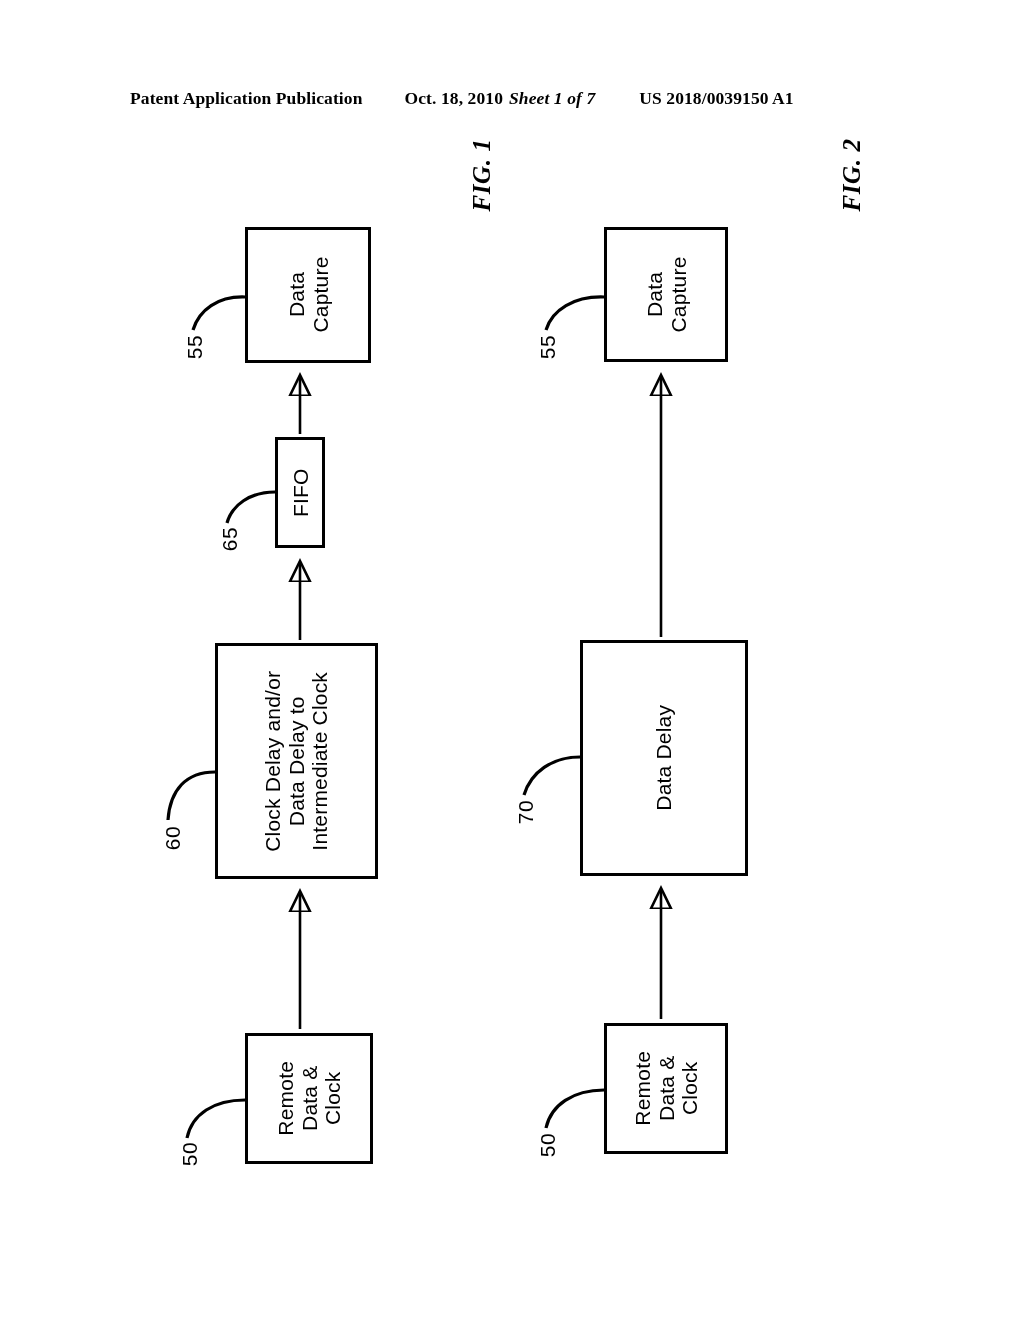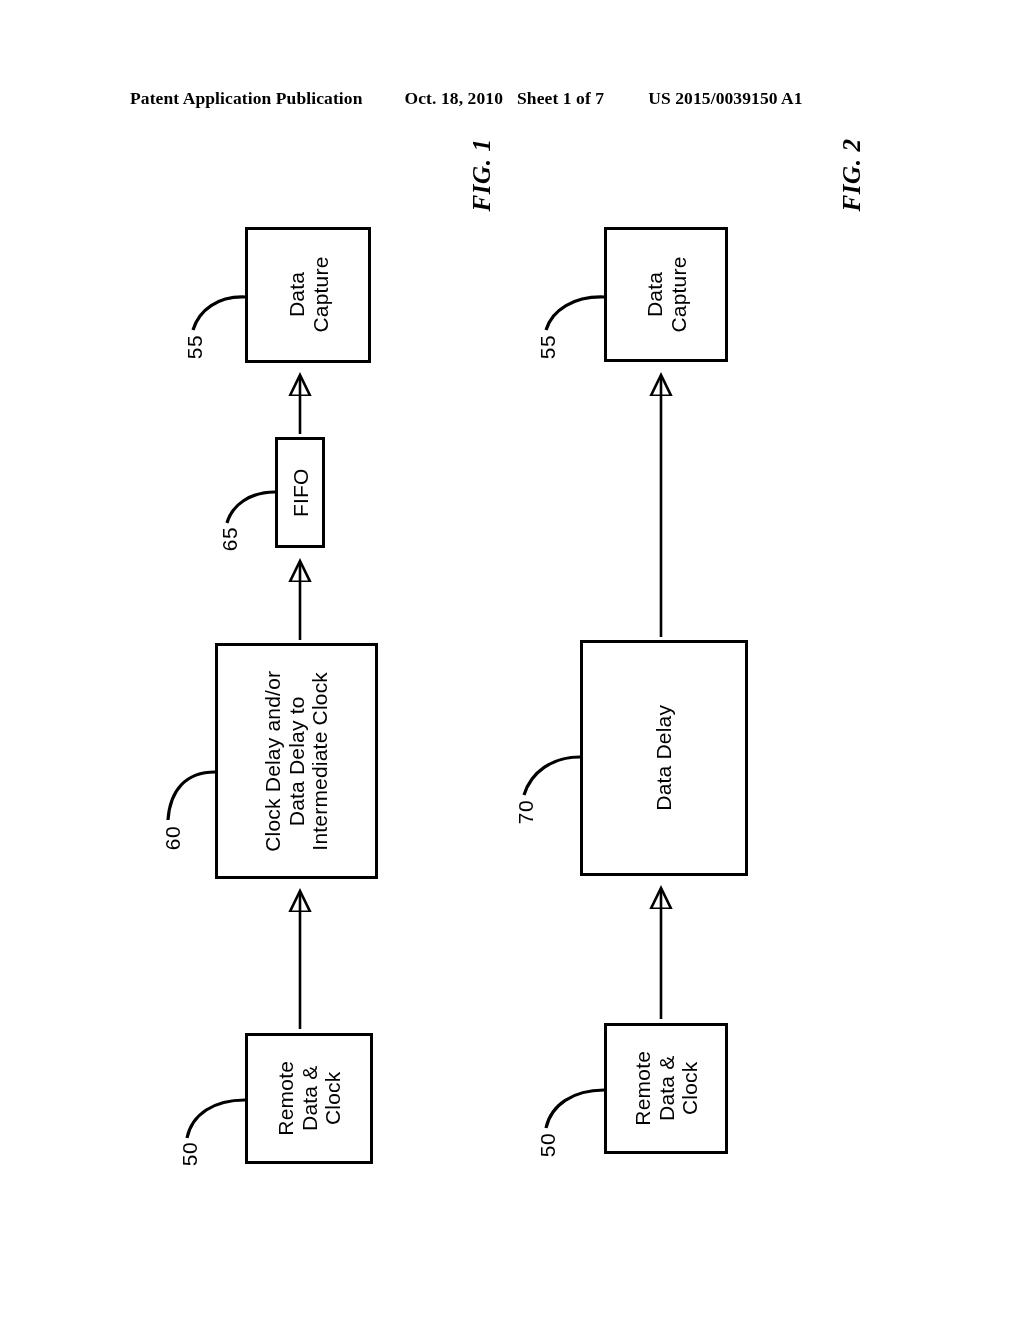--- a/index.html
+++ b/index.html
@@ -26,21 +26,21 @@
     font-family: "Liberation Serif", serif;
     font-weight: bold;
     font-size: 17.5px;
     letter-spacing: 0.1px;
     white-space: nowrap;
     display: flex;
     align-items: baseline;
   }
   #page-header .h-pub      { }
   #page-header .h-date     { margin-left: 42px; }
-  #page-header .h-sheet    { margin-left: 14px; }
+  #page-header .h-sheet    { margin-left: 6px; font-style: italic; }
   #page-header .h-patno    { margin-left: 44px; }
 
   
   .figure-area {
     position: absolute;
     inset: 0;
   }
 
   
   .blk {
@@ -98,21 +98,21 @@
     fill: none;
   }
 </style>
 </head>
 <body>
 
 <div id="page-header">
   <span class="h-pub">Patent Application Publication</span>
   <span class="h-date">Oct. 18, 2010</span>
   <span class="h-sheet">Sheet 1 of 7</span>
-  <span class="h-patno">US 2015/0039150 A1</span>
+  <span class="h-patno">US 2018/0039150 A1</span>
 </div>
 
 <div class="figure-area">
 
   <div class="figcap" style="left:432px; top:160px; width:100px; height:30px; line-height:30px; text-align:center;">FIG. 1</div>
 
   <div class="blk" style="left:245px; top:227px; width:126px; height:136px;">
     <div class="blk-label">
       <span class="ln">Data</span>
       <span class="ln">Capture</span>

